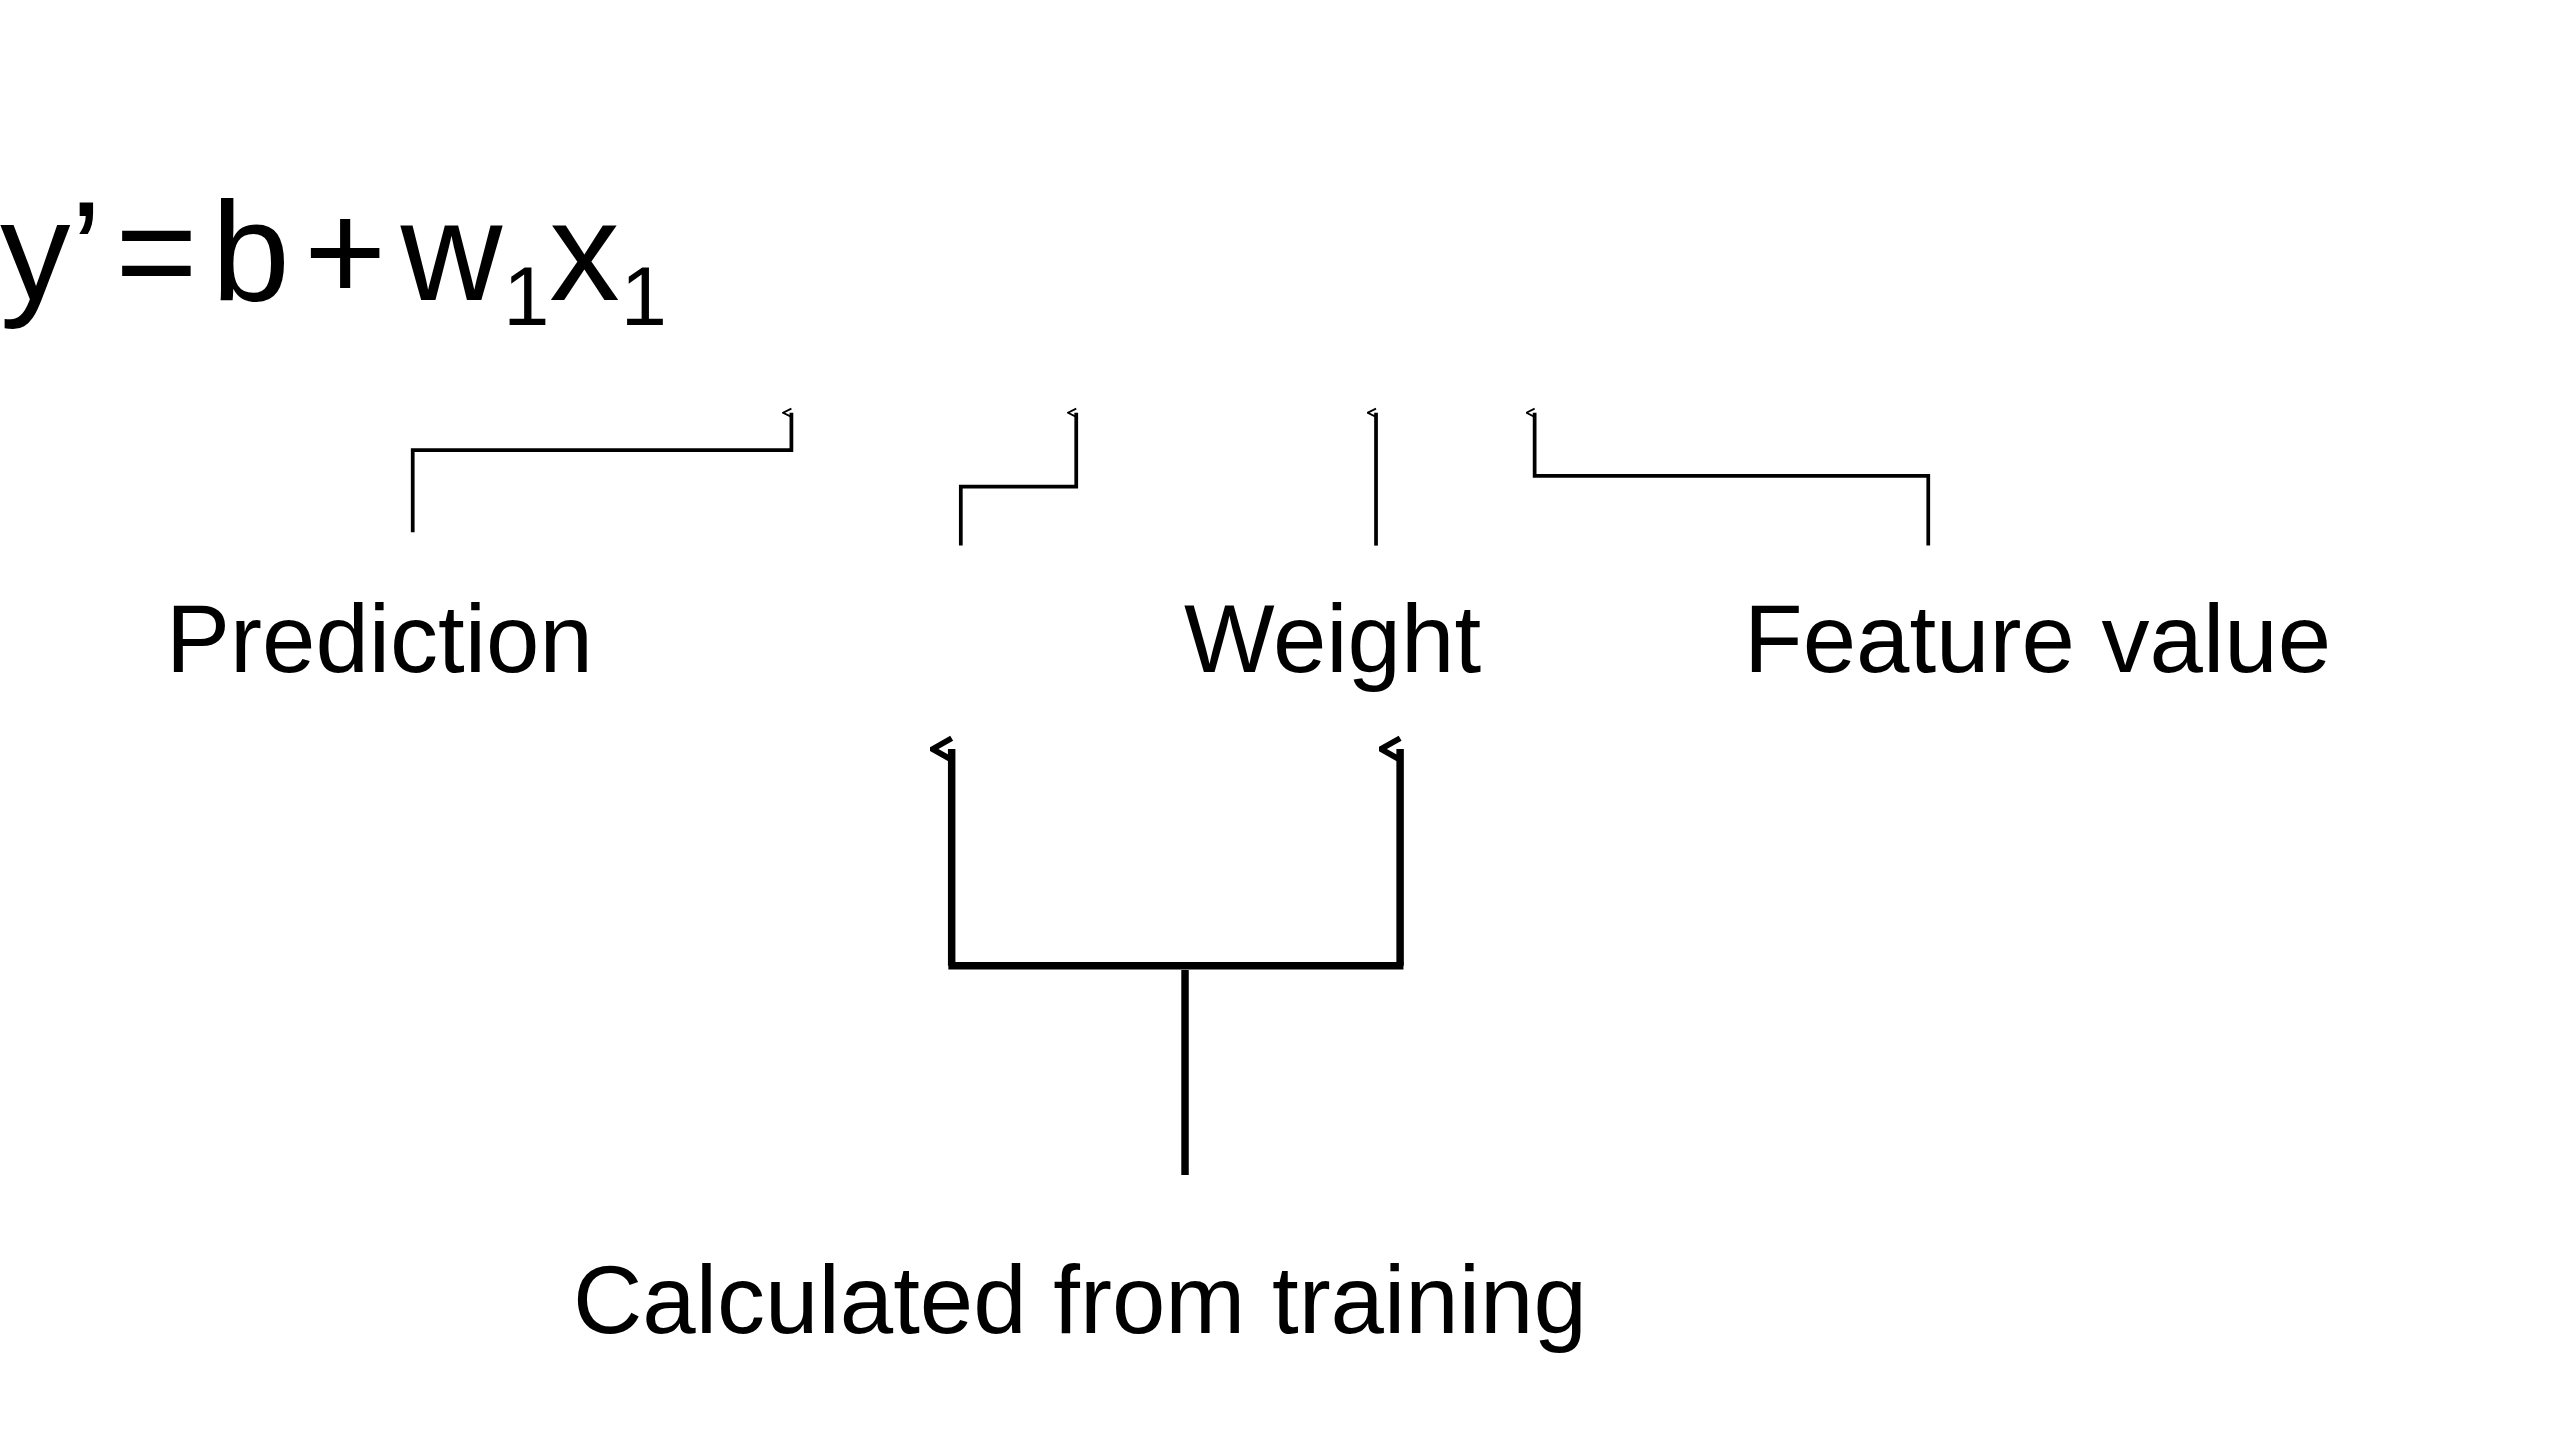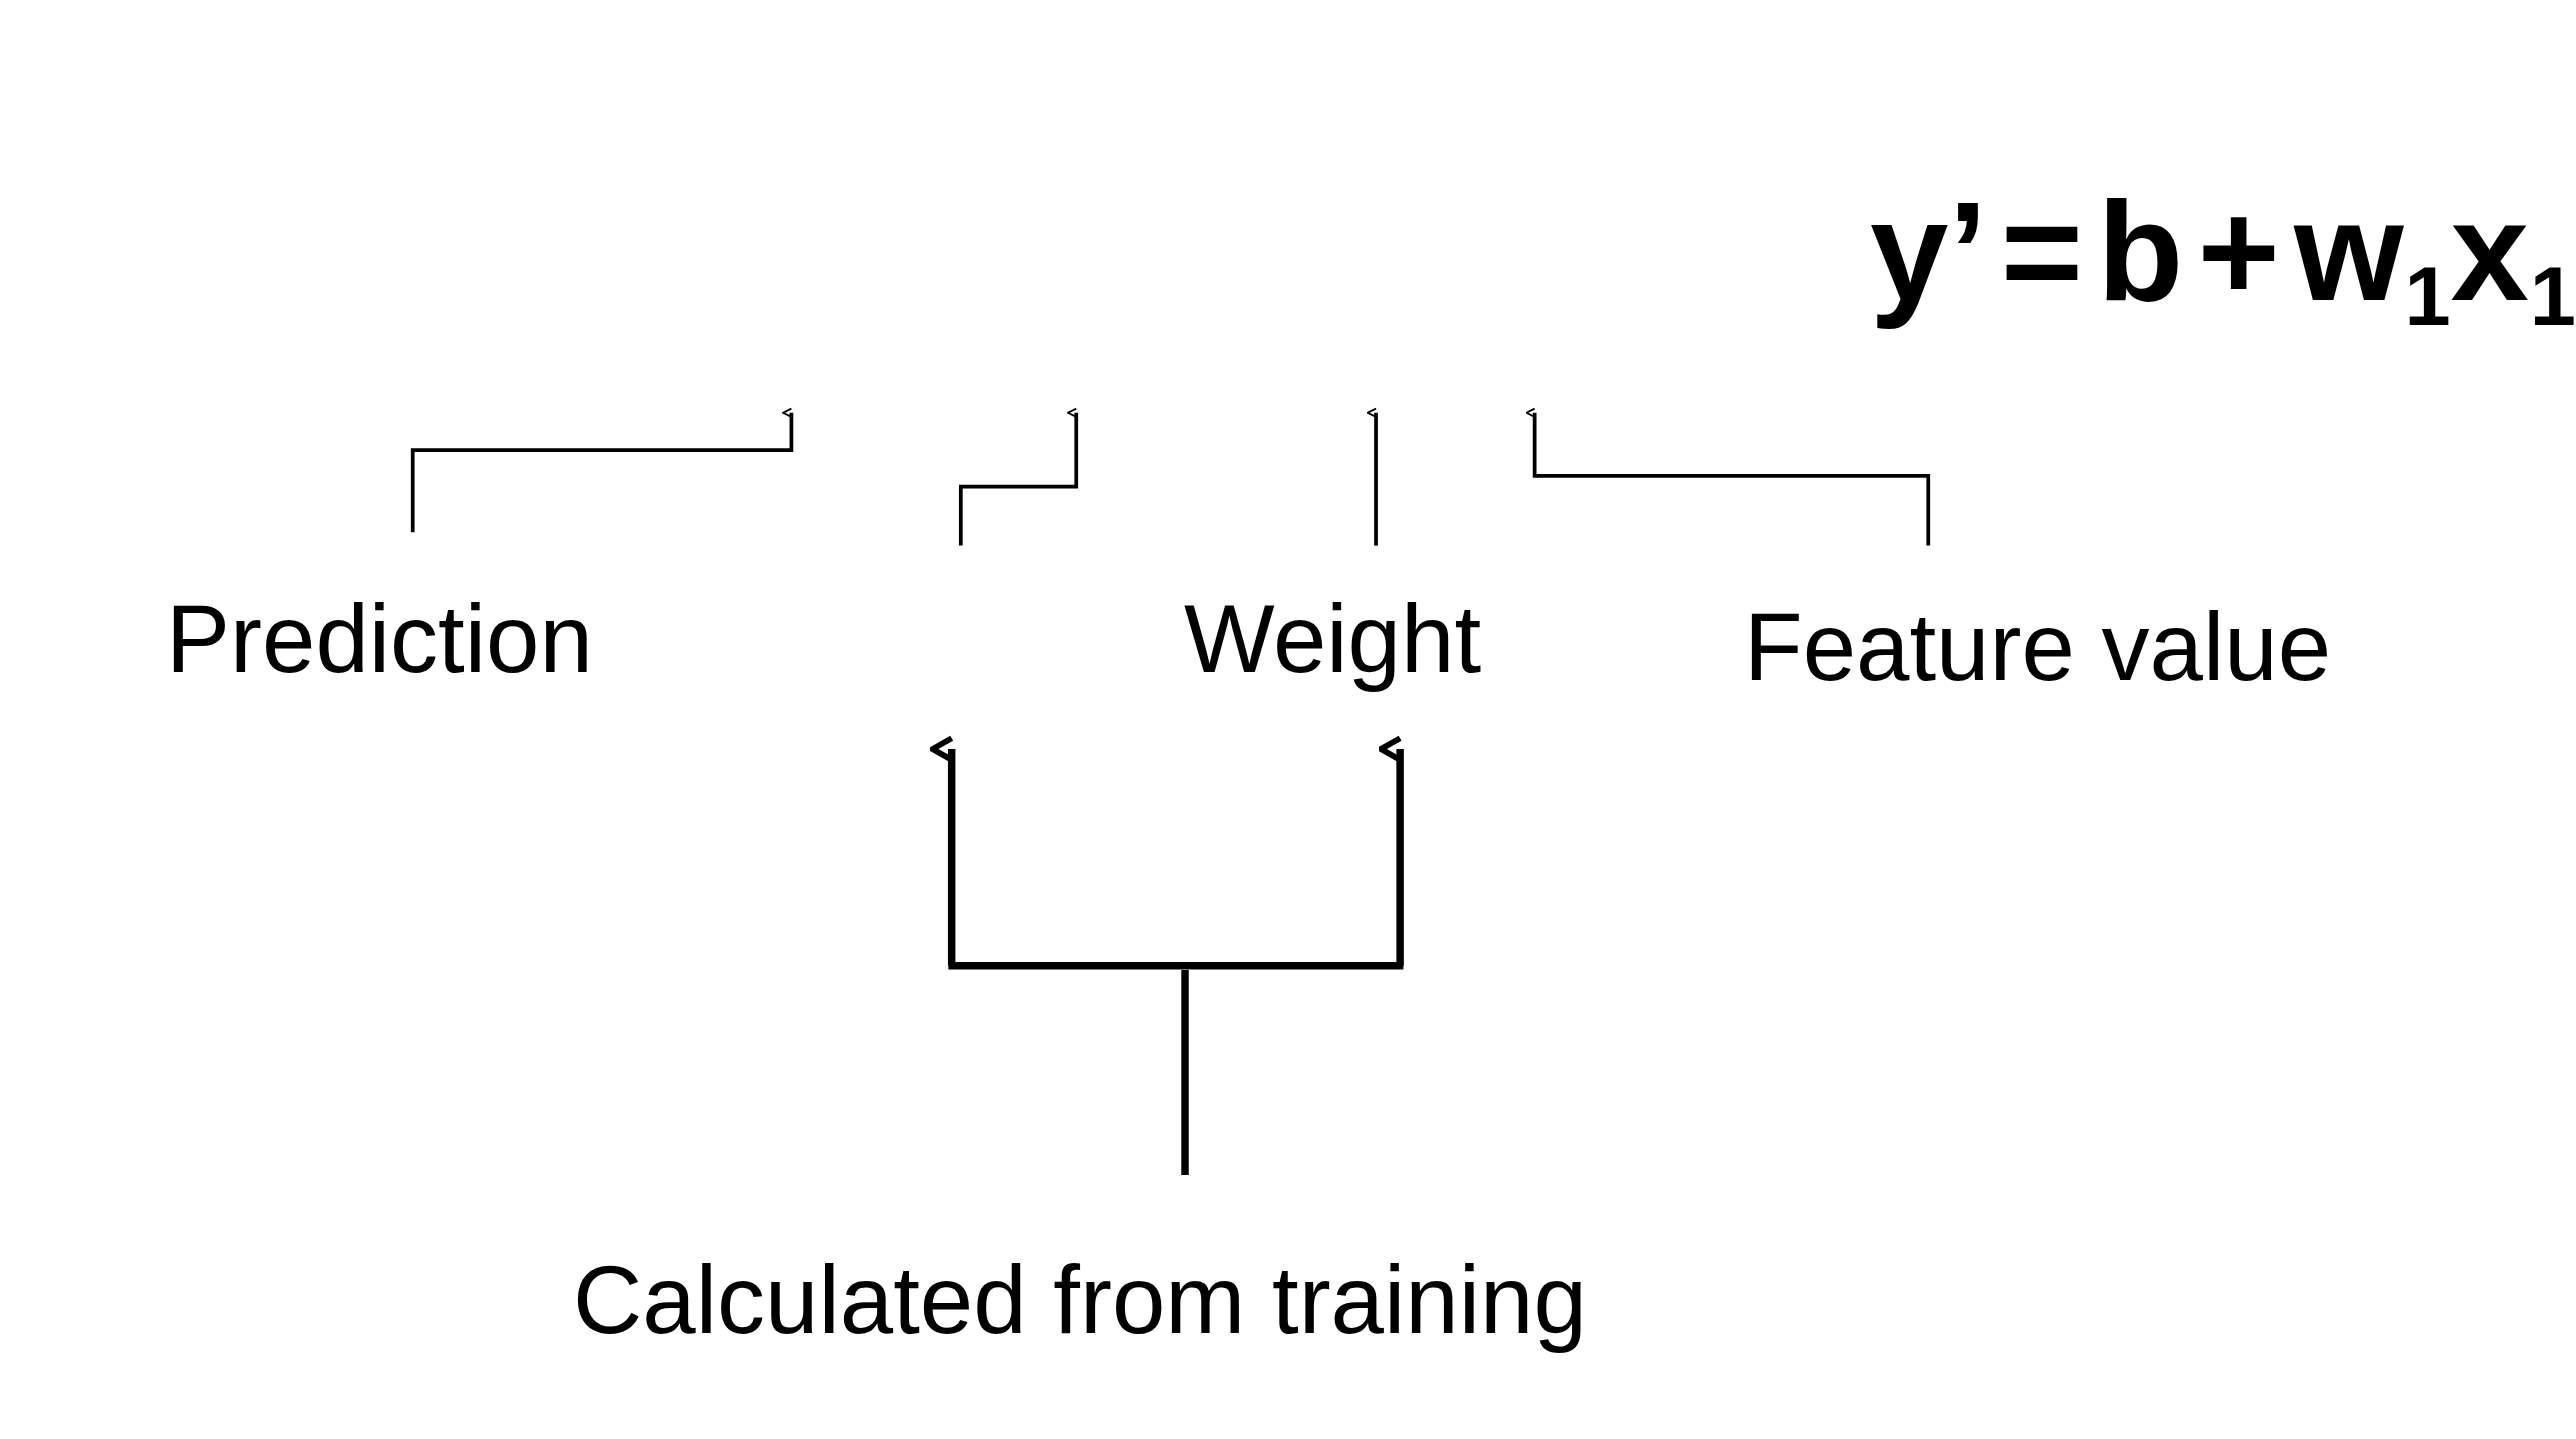--- a/index.html
+++ b/index.html
@@ -28,24 +28,23 @@
   .text-node {
     position: absolute;
     white-space: nowrap;
     color: #000000;
     line-height: 1;
   }
   #formula {
     left: 0;
     top: 218;
     width: 2576px;
-    text-align: right;
+    text-align: left;
     font-size: 141px;
     letter-spacing: 0.8px;
-    font-weight: bold;
   }
   #formula .sub {
     font-size: 83px;
     vertical-align: baseline;
     position: relative;
     top: 25px;
     letter-spacing: 0;
   }
   #formula .op {
     margin: 0 13.3px;
@@ -53,21 +52,21 @@
   #formula .prime {
     letter-spacing: 0;
   }
   .term-label {
     font-size: 96px;
     top: 591px;
   }
   #label-prediction { left: 166px; text-align: center; }
   #label-bias       { left: 854px; }
   #label-weight     { left: 1184px; }
-  #label-feature    { left: 1744px; margin-top: 8px; }
+  #label-feature    { left: 1744px; }
   #label-calculated {
     font-size: 96px;
     top: 1252px;
     left: 573px;
   }
 </style>
 </head>
 <body>
 
 <div id="diagram-root">

